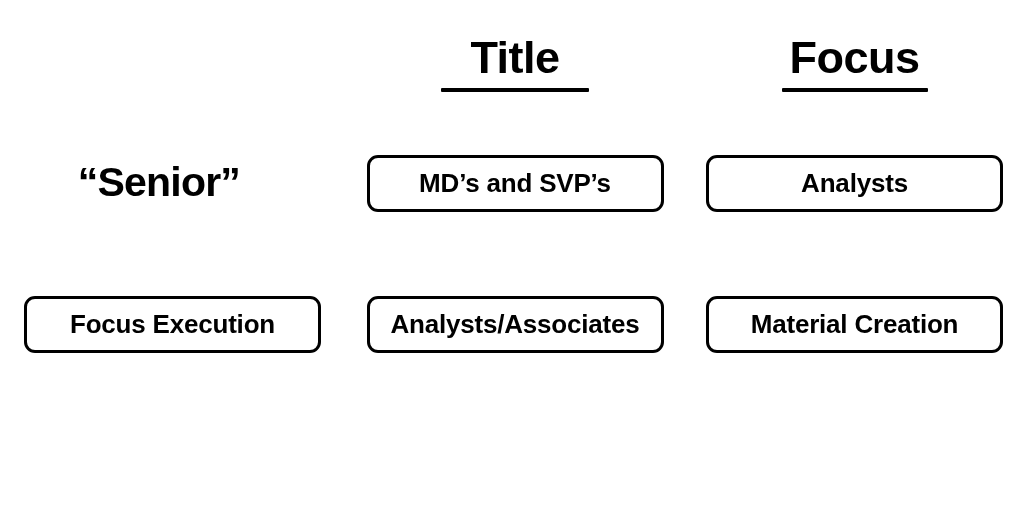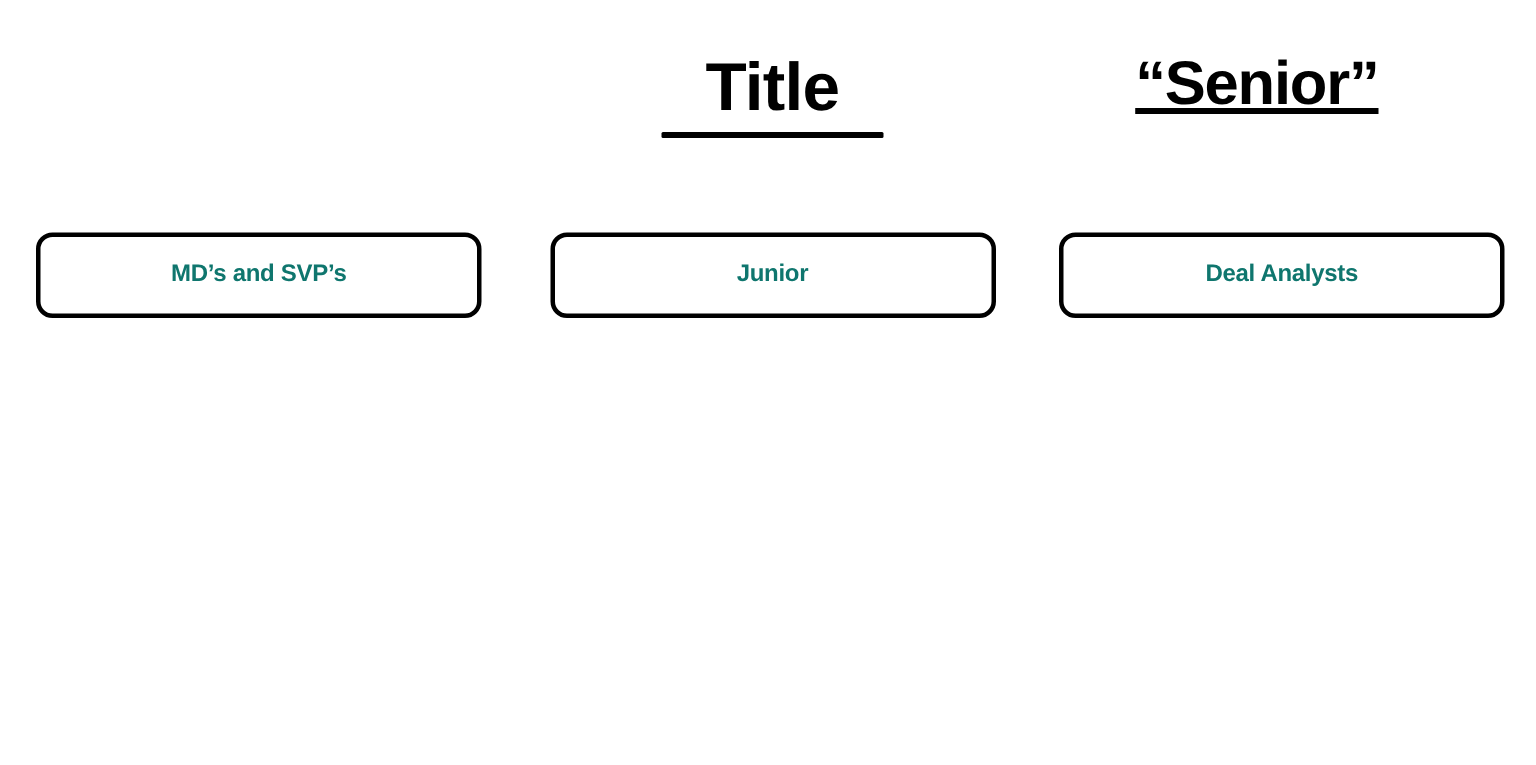--- a/index.html
+++ b/index.html
@@ -60,64 +60,73 @@
     width: 100%;
     box-sizing: border-box;
     padding-right: 105px;
     text-align: right;
     font-size: 41px;
     font-weight: bold;
     letter-spacing: -0.8px;
     line-height: 1.05;
     white-space: nowrap;
     color: #000;
-    text-decoration: underline;
   }
 
   
   .cell-box {
     width: 297px;
     height: 57px;
     box-sizing: border-box;
     border: 3.5px solid #000000;
     border-radius: 11px;
     background: #ffffff;
     display: flex;
     align-items: center;
     justify-content: center;
   }
   .cell-box-label {
-    font-size: 16px;
+    font-size: 26px;
     font-weight: bold;
     letter-spacing: -0.2px;
     line-height: 1;
     white-space: nowrap;
-    color: #0f766e;
+    color: #000000;
     text-align: center;
   }
 </style>
 </head>
 <body>
 
 <div id="matrix">
 
   <div class="corner-cell"></div>
 
   <div class="col-header">
     <div class="col-header-label">Title</div>
     <div class="col-header-rule rule-title"></div>
   </div>
 
+  <div class="col-header">
+    <div class="col-header-label">Focus</div>
+    <div class="col-header-rule rule-focus"></div>
+  </div>
 
   <div class="row-label">“Senior”</div>
   <div class="cell-box">
     <span class="cell-box-label">MD’s and SVP’s</span>
   </div>
   <div class="cell-box">
-    <span class="cell-box-label">Junior</span>
+    <span class="cell-box-label">Analysts</span>
   </div>
 
   <div class="cell-box">
-    <span class="cell-box-label">Deal Analysts</span>
+    <span class="cell-box-label">Focus Execution</span>
   </div>
 
+  <div class="cell-box">
+    <span class="cell-box-label">Analysts/Associates</span>
+  </div>
+  <div class="cell-box">
+    <span class="cell-box-label">Material Creation</span>
+  </div>
 
 </div>
 
 </body></html>

